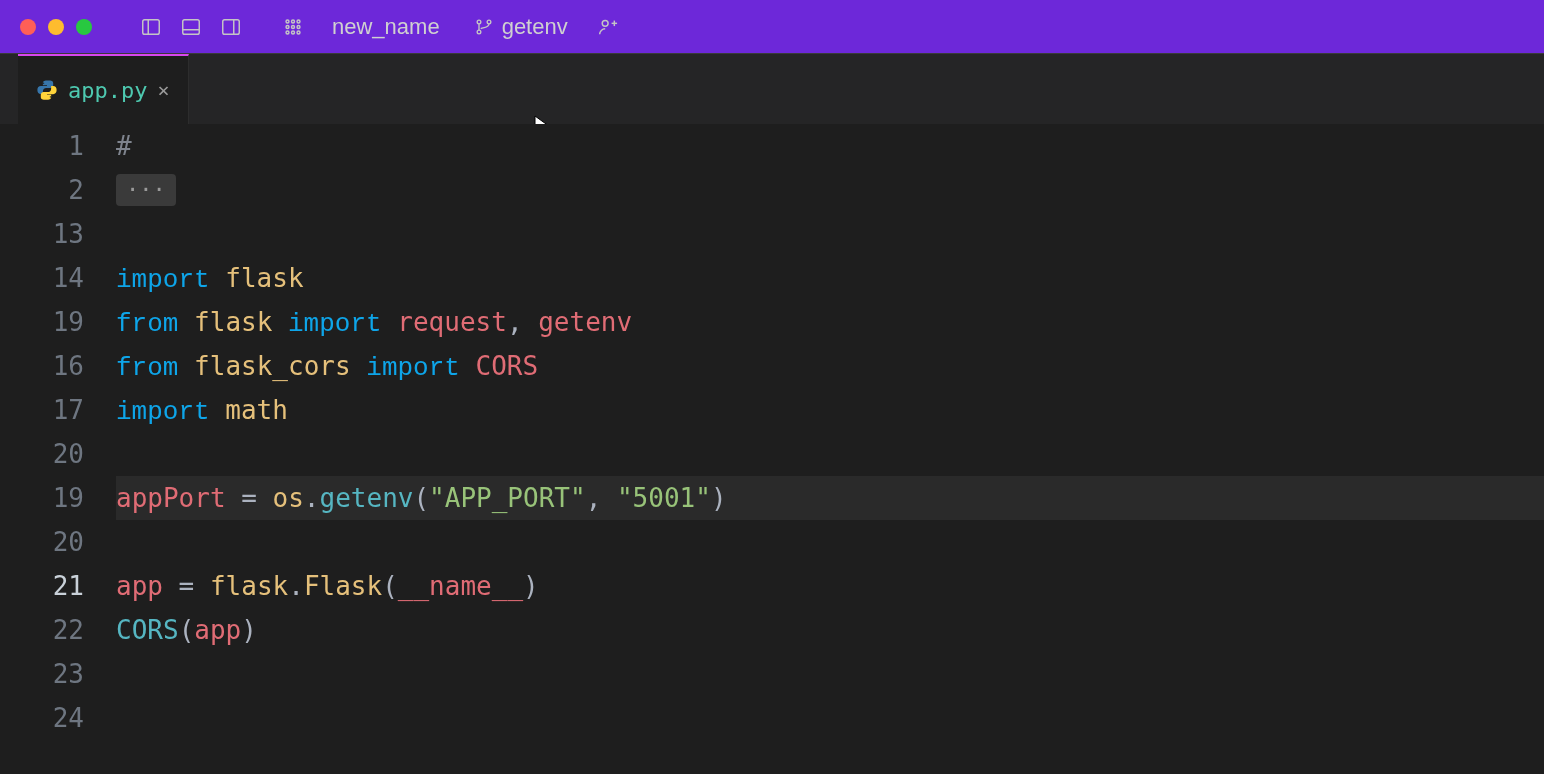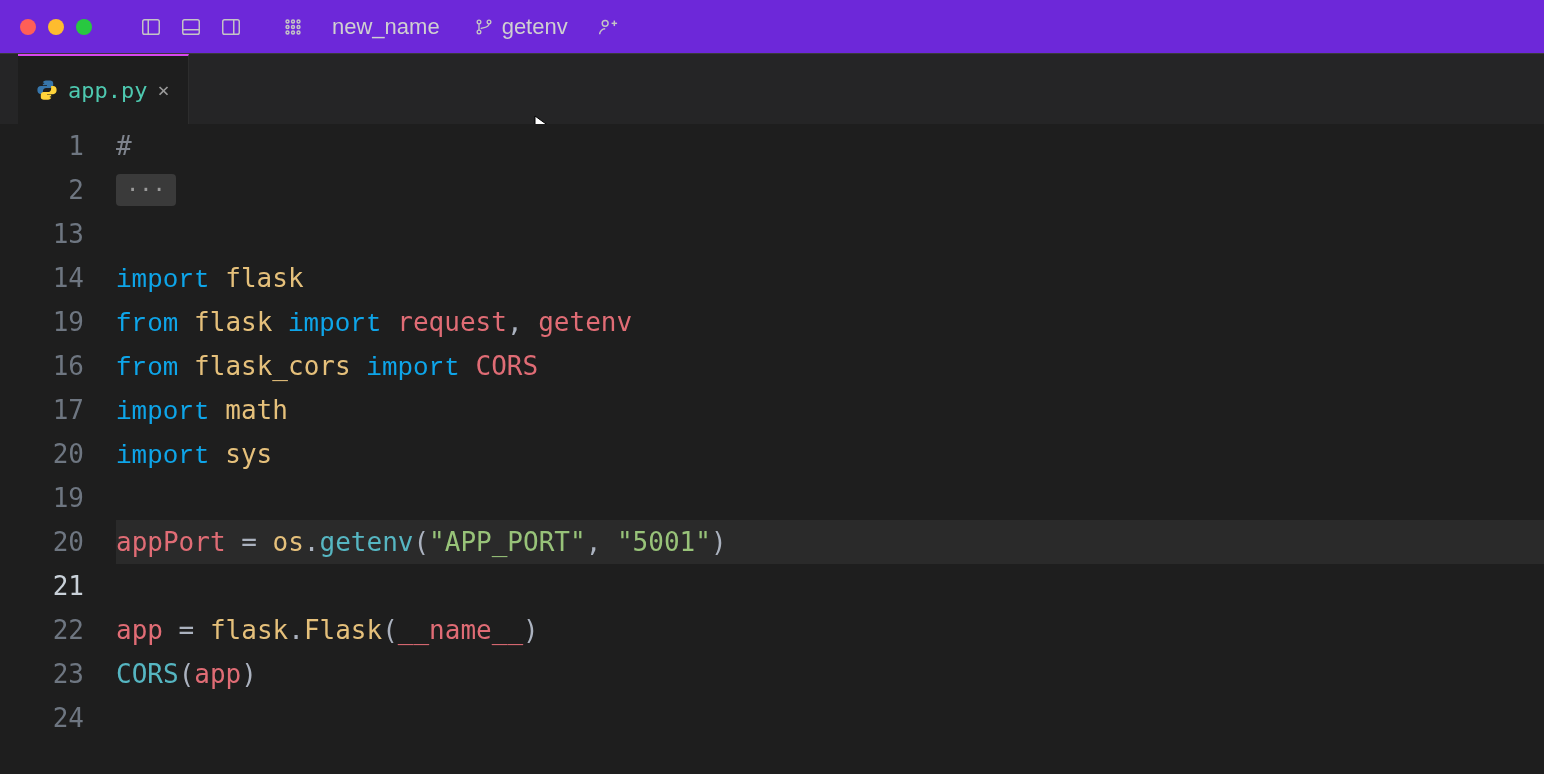--- a/index.html
+++ b/index.html
@@ -200,20 +200,19 @@
   </div>
 
   <div class="code">
     <div class="line"><span class="cmt">#</span></div>
     <div class="line"><span class="fold-badge">···</span></div>
     <div class="line"></div>
     <div class="line"><span class="kw">import</span><span class="white"> </span><span class="mod">flask</span></div>
     <div class="line"><span class="kw">from</span><span class="white"> </span><span class="mod">flask</span><span class="white"> </span><span class="kw">import</span><span class="white"> </span><span class="id">request</span><span class="pun">, </span><span class="id">getenv</span></div>
     <div class="line"><span class="kw">from</span><span class="white"> </span><span class="mod">flask_cors</span><span class="white"> </span><span class="kw">import</span><span class="white"> </span><span class="id">CORS</span></div>
     <div class="line"><span class="kw">import</span><span class="white"> </span><span class="mod">math</span></div>
-    <div class="line"><span class="kw">import</span><span class="white"> </span><span class="mod">sys</span></div>
     <div class="line"></div>
     <div class="line hl"><span class="id">appPort</span><span class="pun"> = </span><span class="mod">os</span><span class="pun">.</span><span class="fn">getenv</span><span class="pun">(</span><span class="str">"APP_PORT"</span><span class="pun">, </span><span class="str">"5001"</span><span class="pun">)</span></div>
     <div class="line"></div>
     <div class="line"><span class="id">app</span><span class="pun"> = </span><span class="mod">flask</span><span class="pun">.</span><span class="mod">Flask</span><span class="pun">(</span><span class="id">__name__</span><span class="pun">)</span></div>
     <div class="line"><span class="fn">CORS</span><span class="pun">(</span><span class="id">app</span><span class="pun">)</span></div>
   </div>
 </div>
 
 </body></html>

